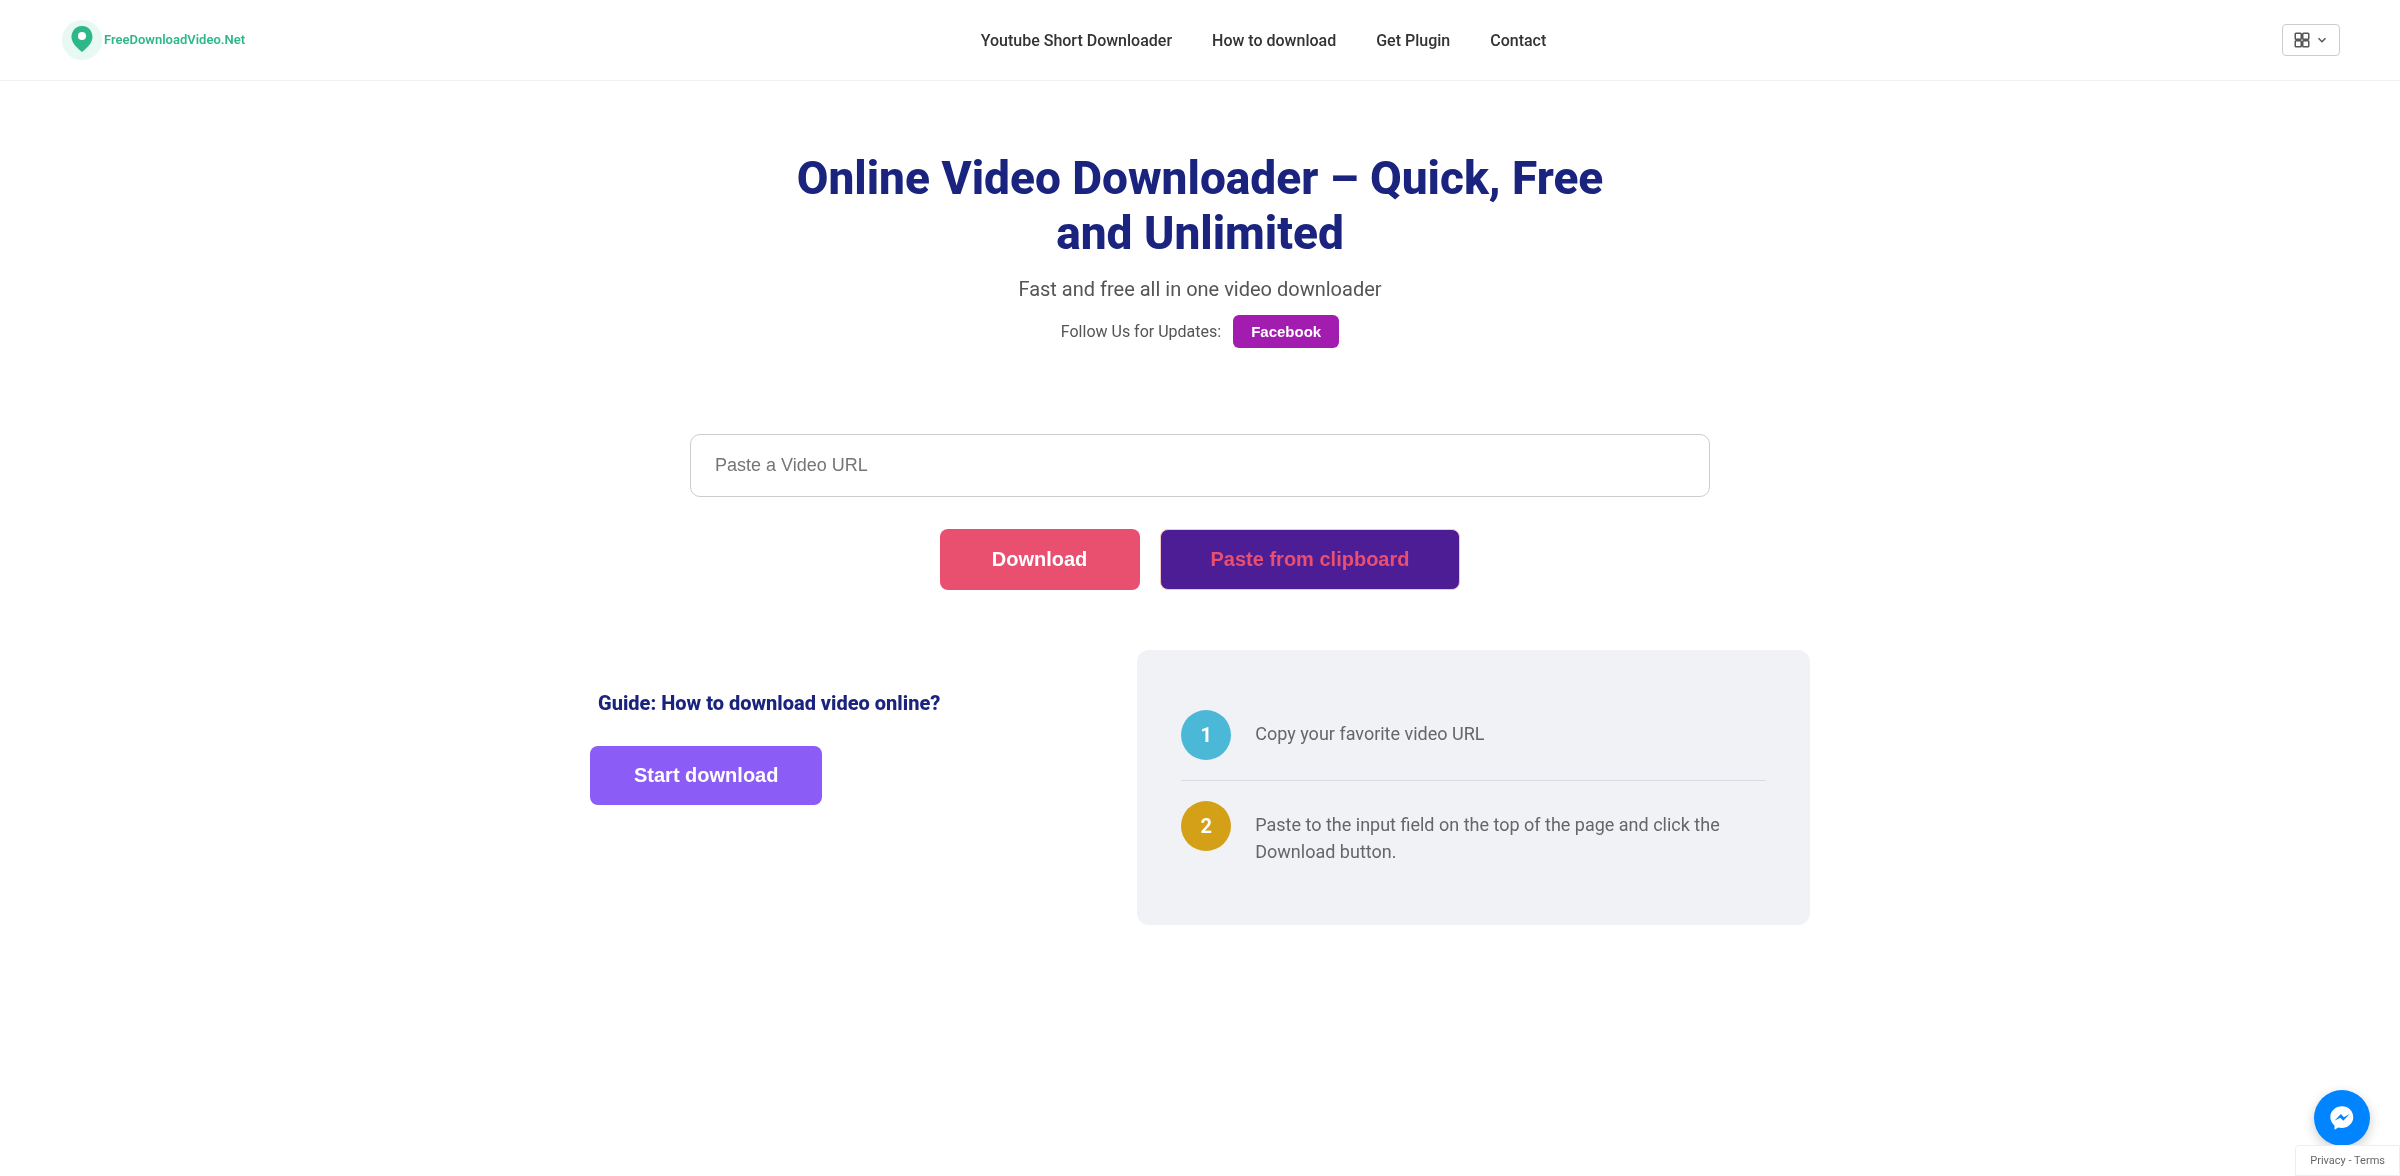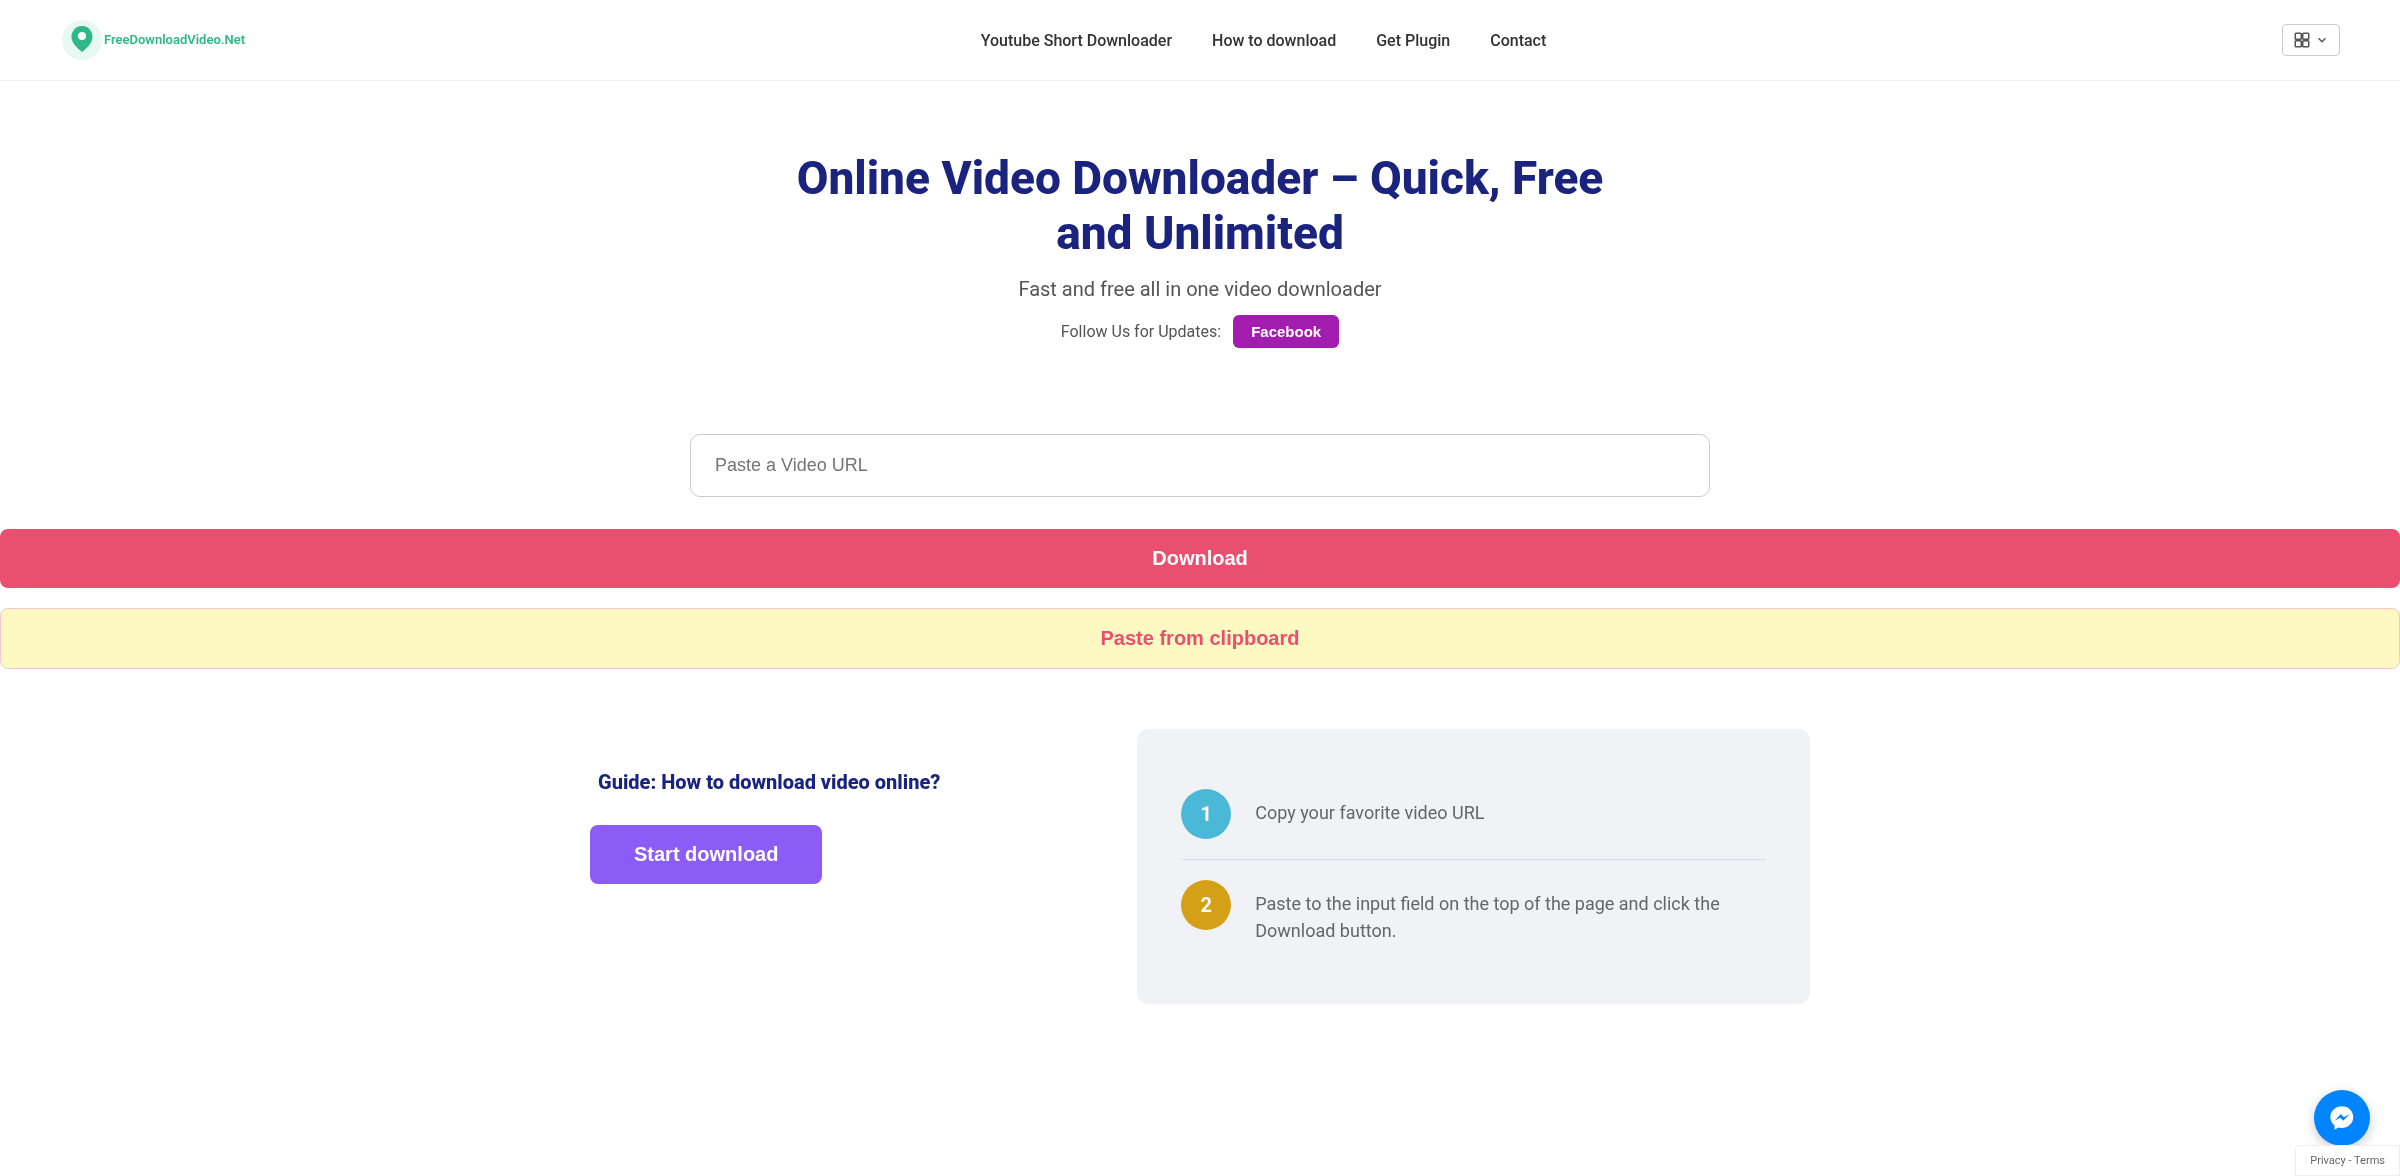--- a/index.html
+++ b/index.html
@@ -120,35 +120,34 @@
       color: #aaa;
       outline: none;
     }
 
     
     .buttons-row {
       display: flex;
       justify-content: center;
       gap: 20px;
       margin-bottom: 60px;
-      flex-direction: column;
     }
     .download-btn {
       background: #e94f6e;
       color: #fff;
       border: none;
       border-radius: 8px;
       padding: 18px 50px;
       font-size: 20px;
       font-weight: 700;
       cursor: pointer;
       min-width: 200px;
     }
     .paste-btn {
-      background: #fef9c3;
+      background: #4c1d95;
       color: #e94f6e;
       border: 1.5px solid #f5c6cc;
       border-radius: 8px;
       padding: 18px 50px;
       font-size: 20px;
       font-weight: 600;
       cursor: pointer;
       min-width: 280px;
     }
 

